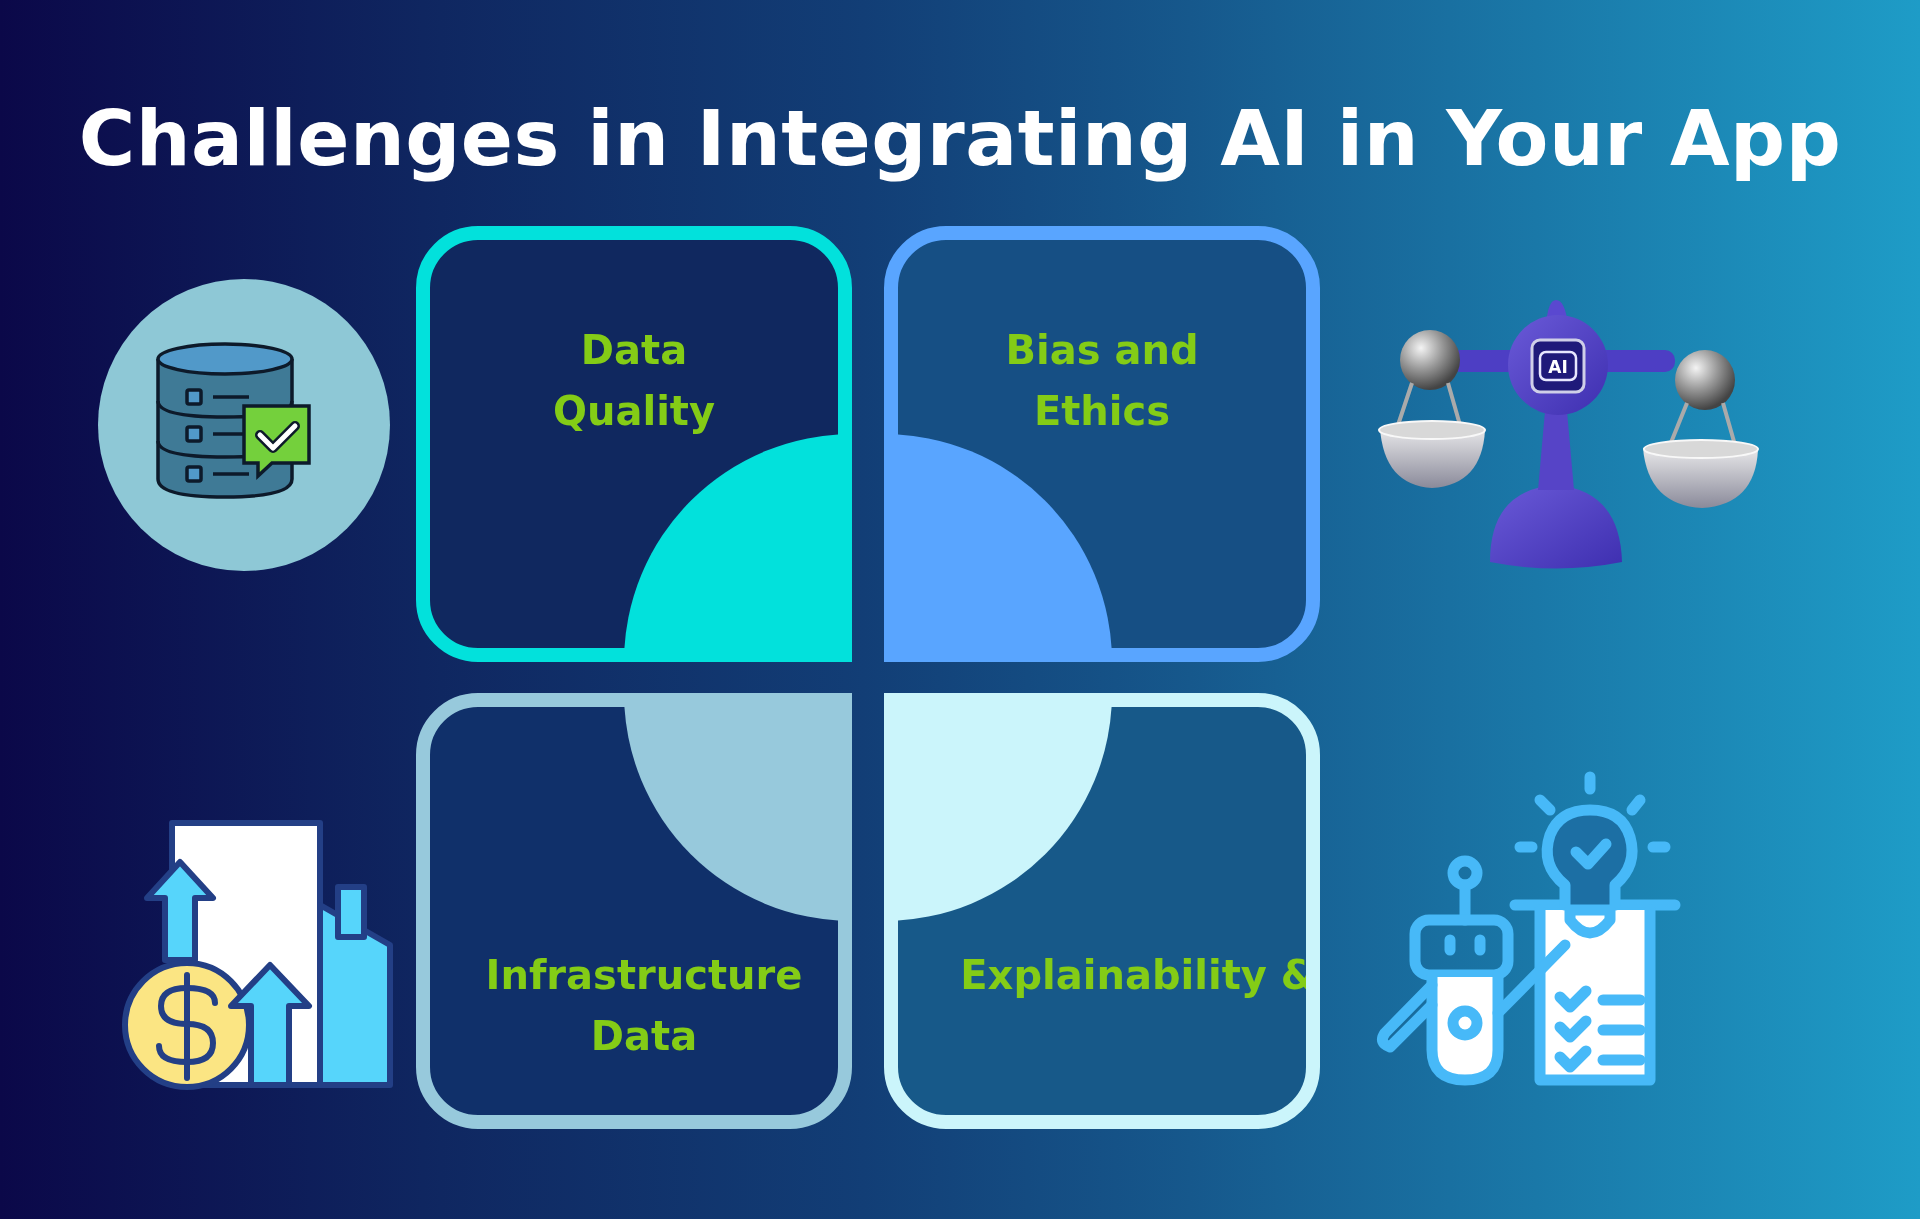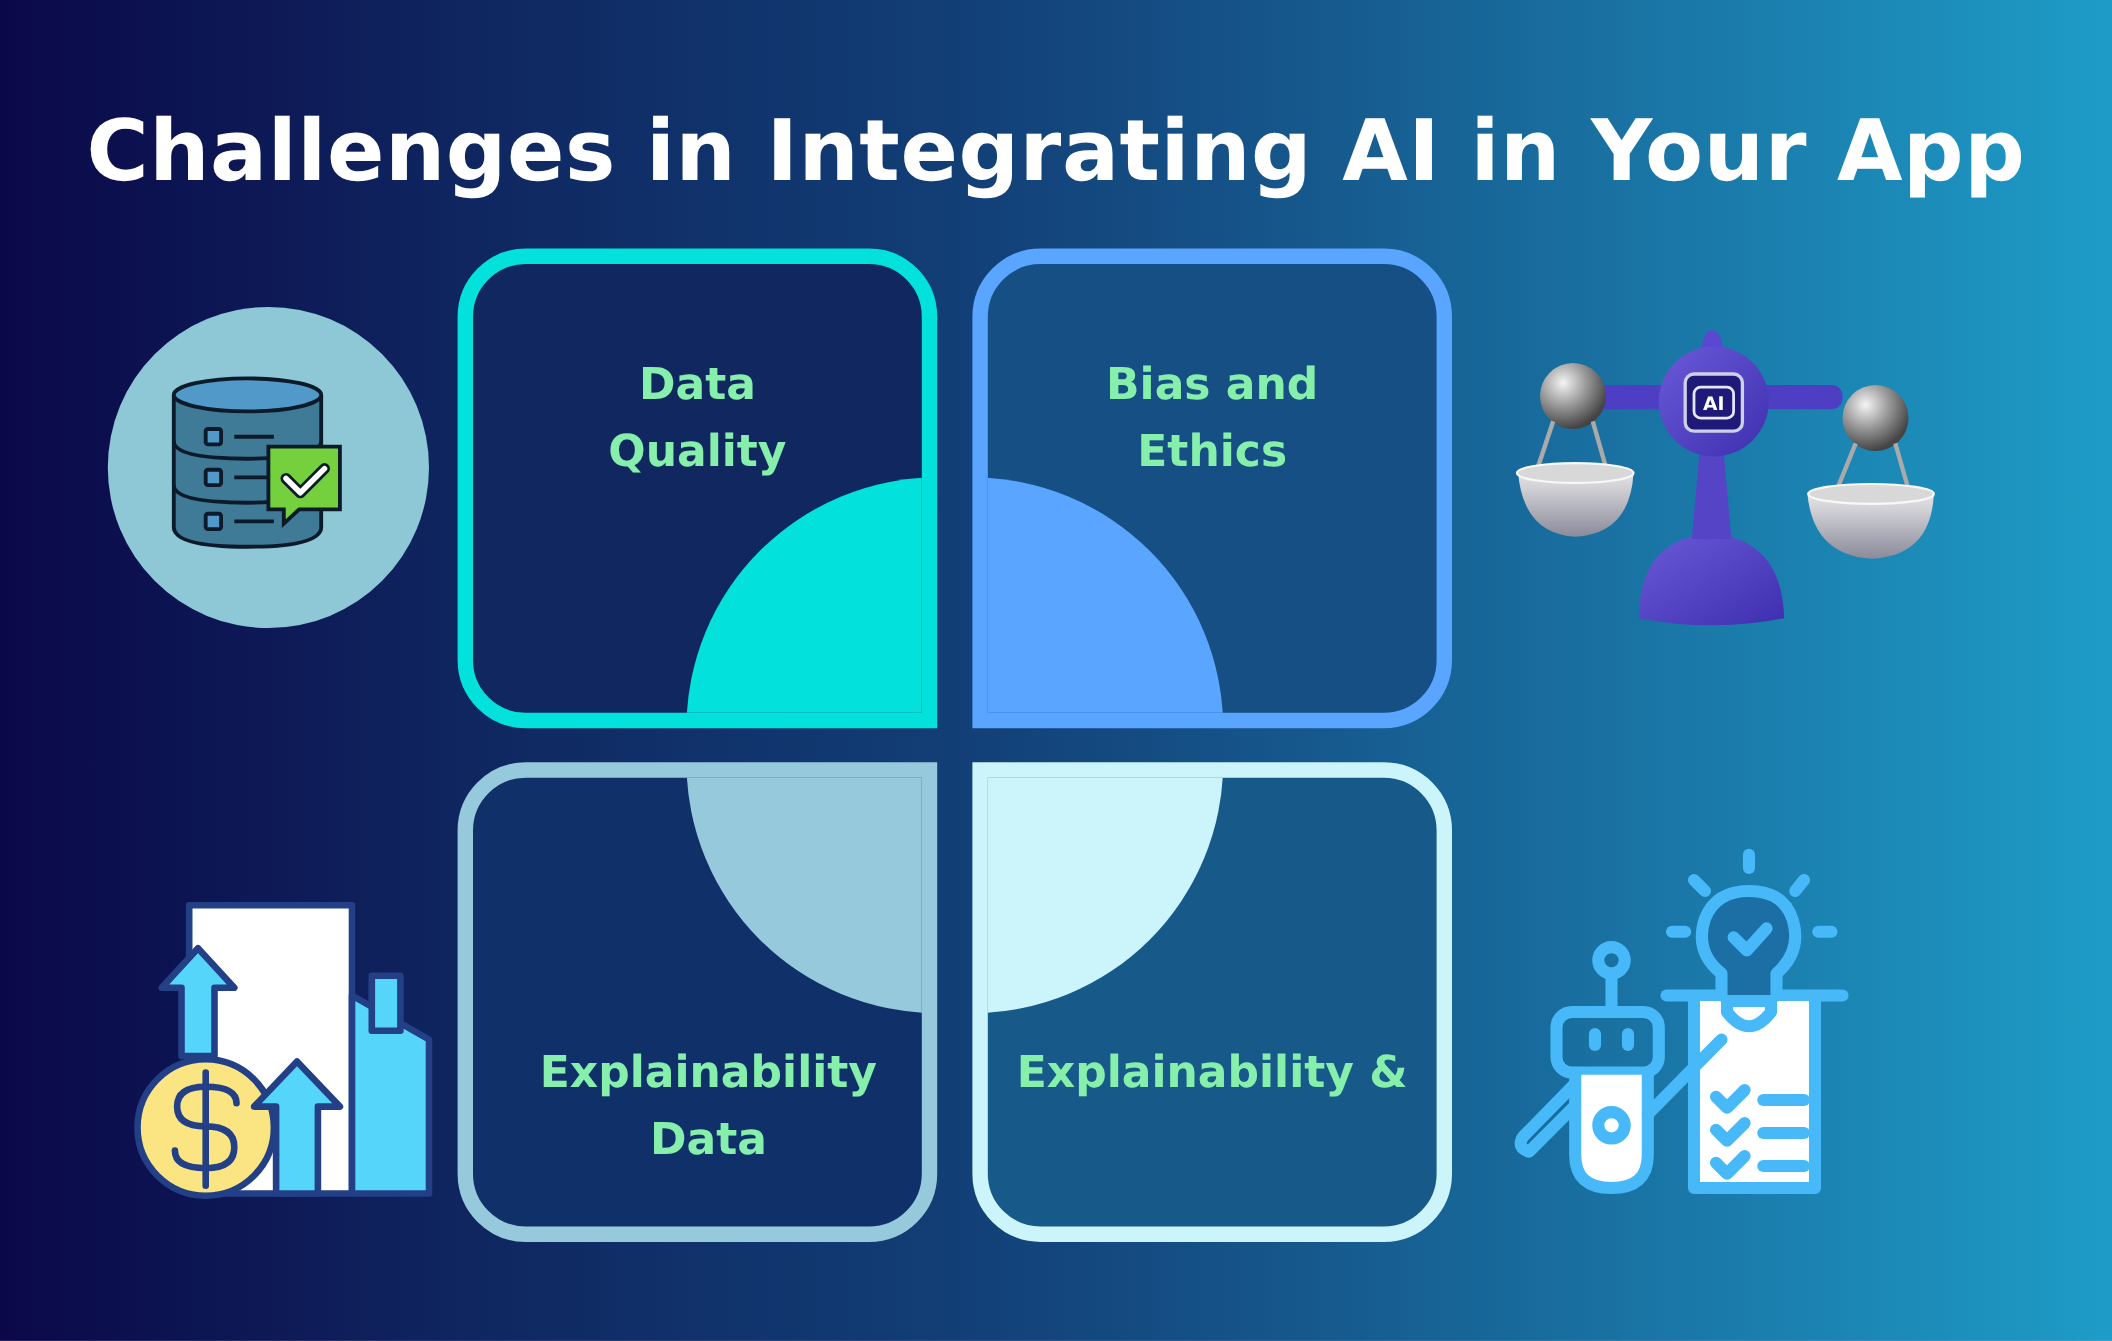--- a/index.html
+++ b/index.html
@@ -12,40 +12,40 @@
     position:absolute; left:0; top:94px; width:1920px; text-align:center;
     color:#ffffff; font-size:77px; font-weight:bold; letter-spacing:0.5px;
     font-family: "DejaVu Sans", sans-serif;
   }
   .card {
     position:absolute; width:436px; height:436px; box-sizing:border-box;
     border:14px solid; overflow:hidden;
   }
   .card .quarter { position:absolute; width:456px; height:456px; border-radius:50%; }
   .card .label {
-    position:absolute; left:0; width:100%; text-align:center; color:#86efac;
+    position:absolute; left:0; width:100%; text-align:center; color:#84cc16;
     font-size:40px; font-weight:bold; line-height:61px;
     font-family: "DejaVu Sans", sans-serif;
   }
   
   #card-tl { left:416px; top:226px; border-color:#02e1dc; border-radius:62px 62px 0 62px; background:#10285f; }
   #card-tl .quarter { background:#02e1dc; left:194px; top:194px; }
   #card-tl .label { top:80px; }
   
   #card-tr { left:884px; top:226px; border-color:#59a5ff; border-radius:62px 62px 62px 0; background:#164f84; }
   #card-tr .quarter { background:#59a5ff; left:-242px; top:194px; }
   #card-tr .label { top:80px; }
   
   #card-bl { left:416px; top:693px; border-color:#97c9dc; border-radius:62px 0 62px 62px; background:#10306a; }
   #card-bl .quarter { background:#97c9dc; left:194px; top:-242px; }
   #card-bl .label { top:238px; left:10px; }
   
   #card-br { left:884px; top:693px; border-color:#cbf5fb; border-radius:0 62px 62px 62px; background:#175989; }
   #card-br .quarter { background:#cbf5fb; left:-242px; top:-242px; }
-  #card-br .label { top:238px; }
+  #card-br .label { top:238px;padding-left:36px; }
 
   .icon-wrap { position:absolute; }
   #icon-db { left:98px; top:279px; width:292px; height:292px; border-radius:50%; background:#8ec8d6; }
   #icon-db svg { position:absolute; left:0; top:0; }
   #icon-scale { left:1360px; top:280px; width:410px; height:300px; }
   #icon-cost { left:115px; top:810px; width:280px; height:280px; }
   #icon-robot { left:1360px; top:765px; width:330px; height:330px; }
 </style>
 </head>
 <body>
@@ -64,21 +64,21 @@
   <div class="quarter"></div>
   <div class="label">
     <div>Bias and</div>
     <div>Ethics</div>
   </div>
 </div>
 
 <div class="card" id="card-bl">
   <div class="quarter"></div>
   <div class="label">
-    <div>Explainability</div>
+    <div>Infrastructure</div>
     <div>Data</div>
   </div>
 </div>
 
 <div class="card" id="card-br">
   <div class="quarter"></div>
   <div class="label">
     <div>Explainability &amp;</div>
   </div>
 </div>

